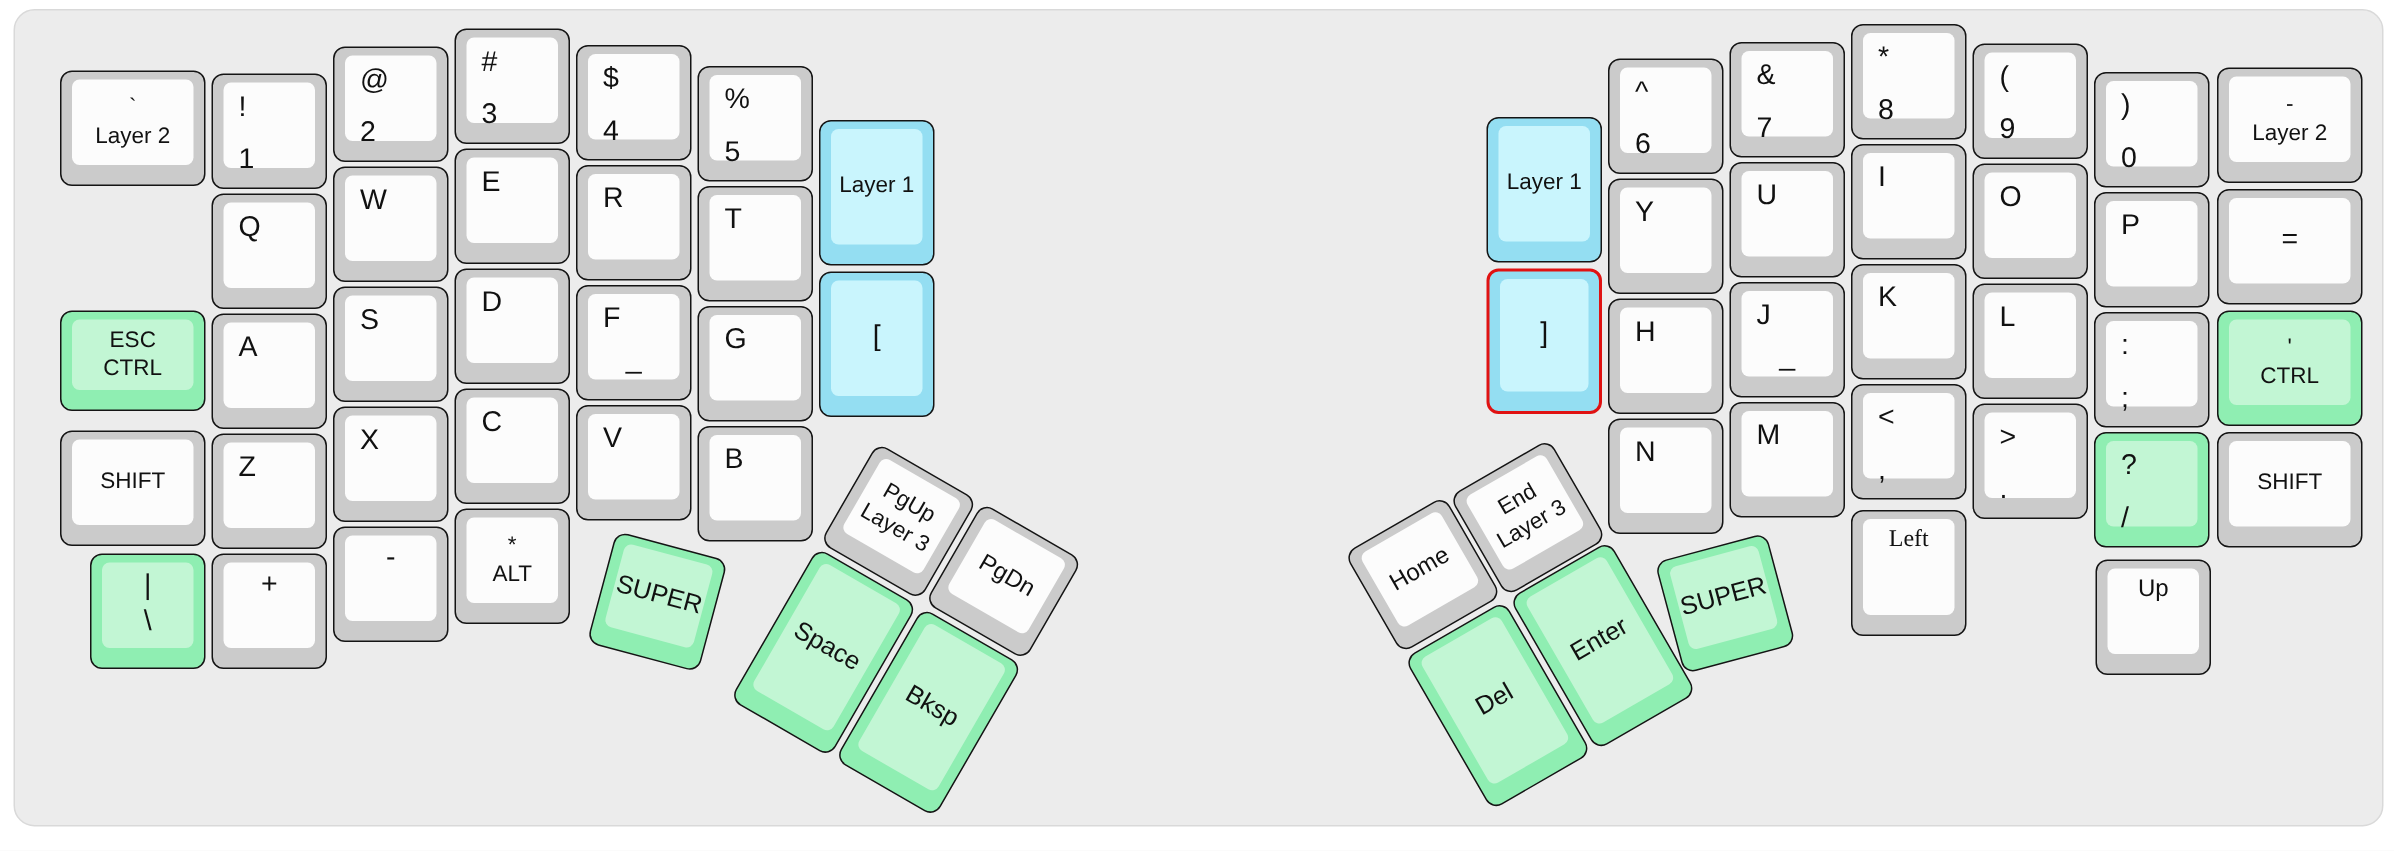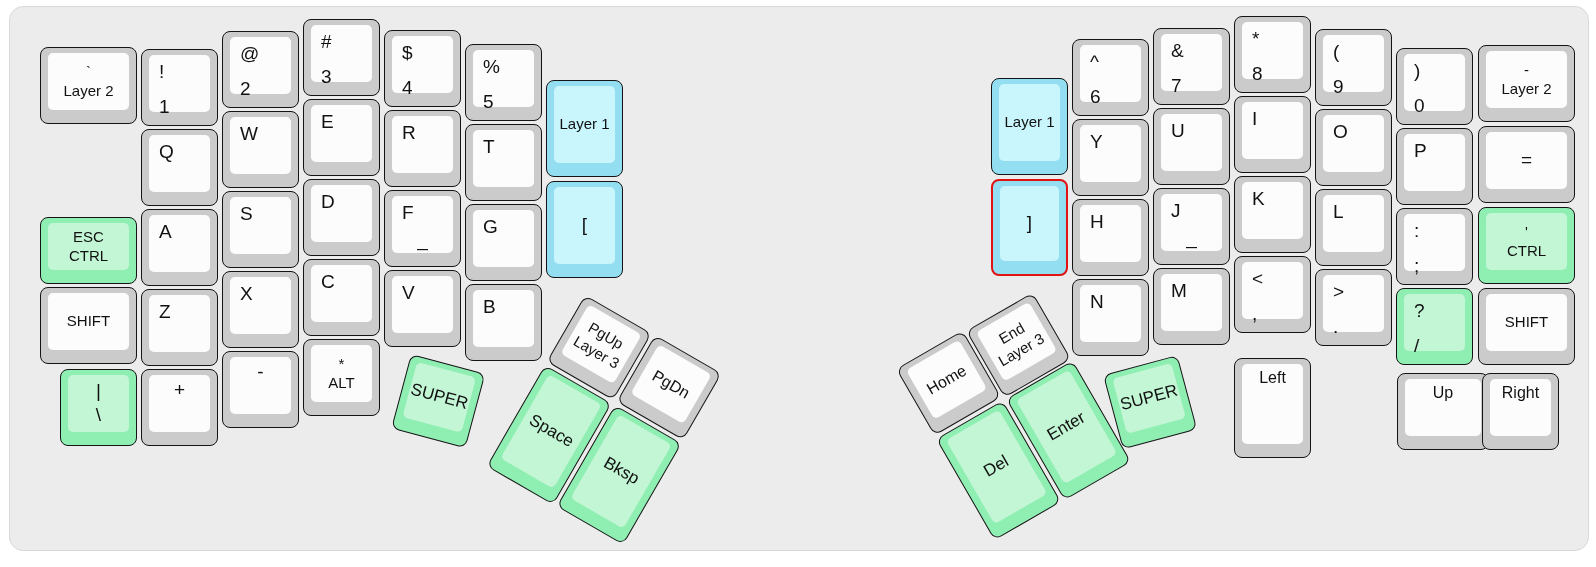--- a/index.html
+++ b/index.html
@@ -29,21 +29,21 @@
 
 <div class="stage">
   <div class="panel"></div>
   <div id="keys">
       <div class="key white" style="left: 40px; top: 47px; width: 97px; height: 77px;">
         <div class="face align-c f15">
           <span>`</span>
           <span>Layer 2</span>
         </div>
       </div>
-      <div class="key green" style="left: 40px; top: 217px; width: 97px; height: 67px;">
+      <div class="key green" style="left: 40px; top: 207px; width: 97px; height: 67px;">
         <div class="face align-c f15">
           <span>ESC</span>
           <span>CTRL</span>
         </div>
       </div>
       <div class="key white" style="left: 40px; top: 287px; width: 97px; height: 77px;">
         <div class="face align-c f15">
           <span>SHIFT</span>
         </div>
       </div>
@@ -305,21 +305,21 @@
         <div class="face align-tl">
           <span>K</span>
         </div>
       </div>
       <div class="key white" style="left: 1234px; top: 256px; width: 77px; height: 77px;">
         <div class="face align-tl">
           <span>&lt;</span>
           <span>,</span>
         </div>
       </div>
-      <div class="key white" style="left: 1234px; top: 358px; width: 77px; height: 100px;">
+      <div class="key white" style="left: 1234px; top: 340px; width: 77px; height: 84px; font-family: Liberation Serif, serif;">
         <div class="face align-ct f16">
           <span>Left</span>
         </div>
       </div>
       <div class="key white" style="left: 1315px; top: 29px; width: 77px; height: 77px;">
         <div class="face align-tl">
           <span>(</span>
           <span>9</span>
         </div>
       </div>
@@ -355,21 +355,21 @@
           <span>:</span>
           <span>;</span>
         </div>
       </div>
       <div class="key green" style="left: 1396px; top: 288px; width: 77px; height: 77px;">
         <div class="face align-tl">
           <span>?</span>
           <span>/</span>
         </div>
       </div>
-      <div class="key white" style="left: 1397px; top: 373px; width: 92px; height: 77px;">
+      <div class="key white" style="left: 1397px; top: 373px; width: 77px; height: 77px;">
         <div class="face align-ct f16">
           <span>Up</span>
         </div>
       </div>
       <div class="key white" style="left: 1478px; top: 45px; width: 97px; height: 77px;">
         <div class="face align-c f15">
           <span>-</span>
           <span>Layer 2</span>
         </div>
       </div>
@@ -380,21 +380,16 @@
       </div>
       <div class="key green" style="left: 1478px; top: 207px; width: 97px; height: 77px;">
         <div class="face align-c f15">
           <span>'</span>
           <span>CTRL</span>
         </div>
       </div>
       <div class="key white" style="left: 1478px; top: 288px; width: 97px; height: 77px;">
         <div class="face align-c f15">
           <span>SHIFT</span>
-        </div>
-      </div>
-      <div class="key white" style="left: 1482px; top: 373px; width: 77px; height: 77px;">
-        <div class="face align-ct f16">
-          <span>Right</span>
         </div>
       </div>
     </div>
 </div>
 
 </body></html>

